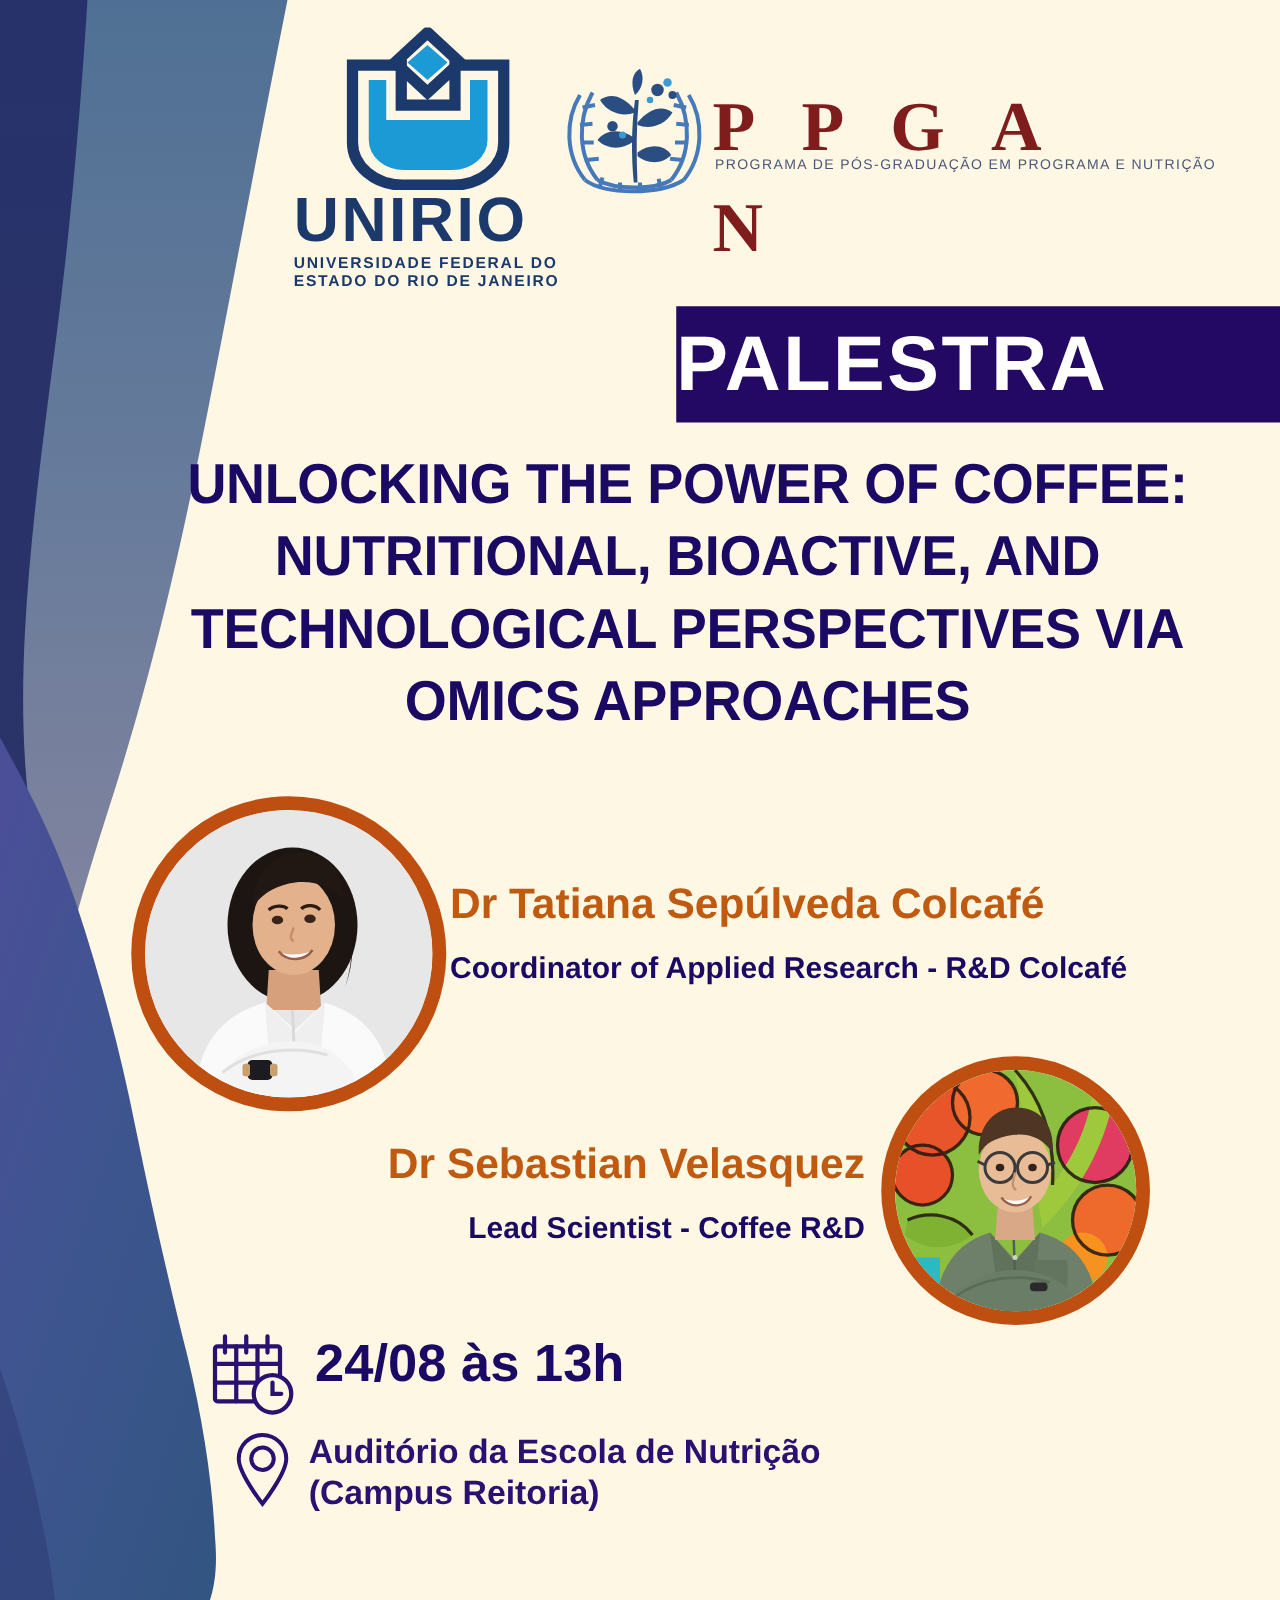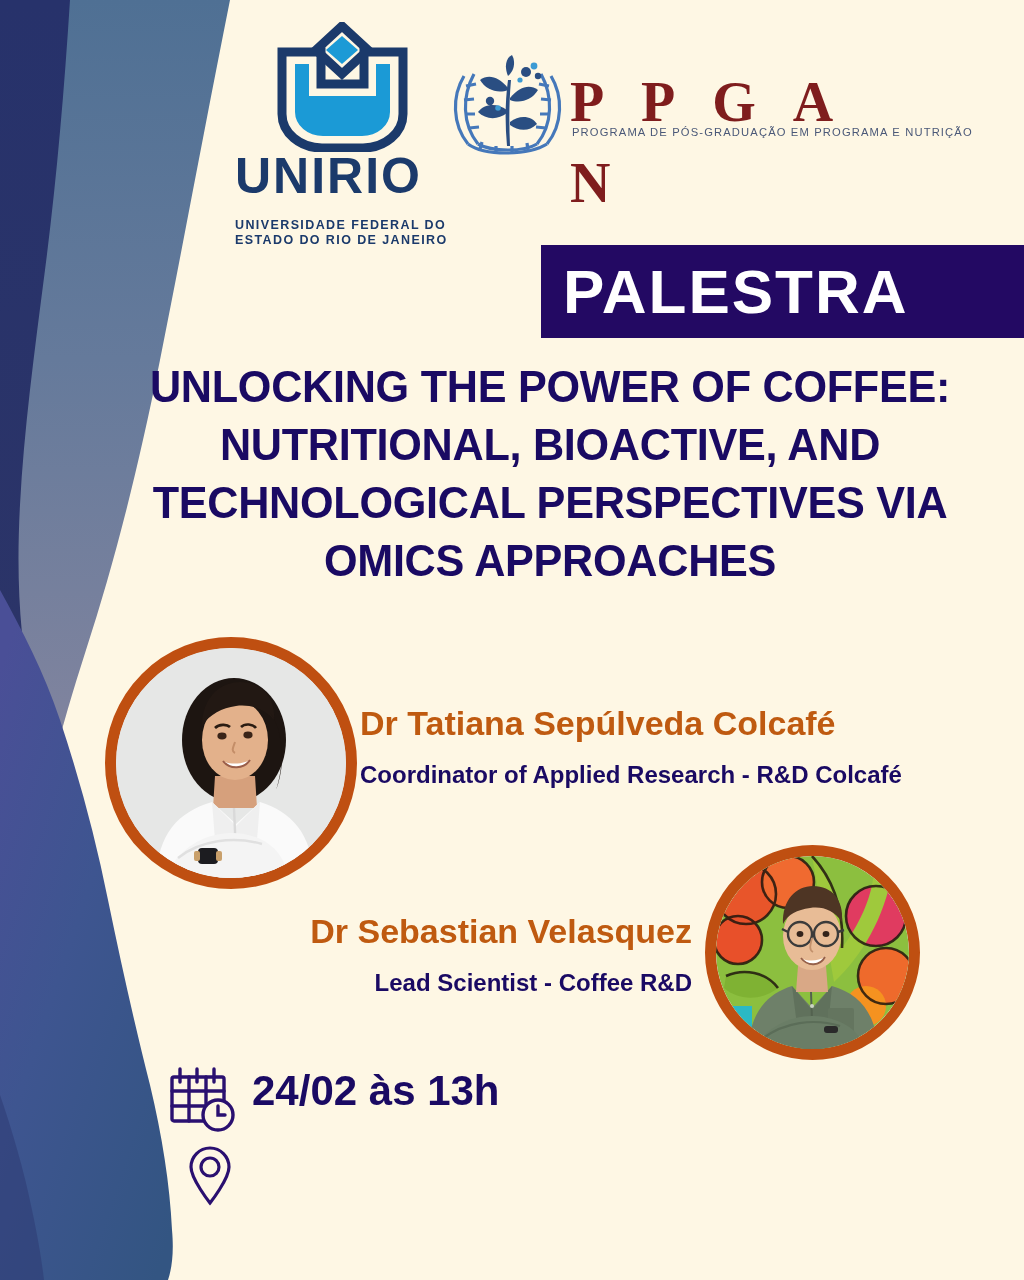--- a/index.html
+++ b/index.html
@@ -23,21 +23,21 @@
   
   .logo-row { position:absolute; top:22px; left:205px; width:700px; height:195px; z-index:3; }
   .unirio-logo { position:absolute; left:30px; top:0; width:215px; height:190px; }
   .unirio-mark { width:215px; height:130px; display:block; }
   .unirio-word {
     color:#1B3A6B;
     font-weight:bold;
     letter-spacing:1px;
   }
   .unirio-name { font-size:50px; line-height:48px; letter-spacing:2px; }
-  .unirio-sub { font-size:12.5px; line-height:15px; letter-spacing:1.4px; margin-top:18px; }
+  .unirio-sub { font-size:12.5px; line-height:15px; letter-spacing:1.4px; margin-top:3px; }
 
   .ppgan-logo { position:absolute; left:245px; top:32px; width:420px; height:115px; }
   .ppgan-mark { position:absolute; left:0; top:0; width:115px; height:105px; }
   .ppgan-word {
     position:absolute; left:120px; top:8px;
     font-family:"Liberation Serif", serif;
     font-size:56px; font-weight:bold;
     color:#7f1d1d; letter-spacing:13px;
     line-height:81px;
   }
@@ -53,21 +53,20 @@
     width:483px; height:93px;
     background:#230963;
     z-index:3;
     display:flex; align-items:center;
   }
   .palestra-text {
     color:#FFFFFF;
     font-size:62px;
     font-weight:bold;
     letter-spacing:2px;
-    padding-left:22px;
     line-height:62px;
   }
 
   
   .talk-title {
     position:absolute; left:85px; top:358px;
     width:930px;
     z-index:3;
     text-align:center;
     color:#1A0A63;
@@ -387,26 +386,30 @@
       <g stroke="#2A1070" stroke-width="3.4" fill="none" stroke-linecap="round">
         <rect x="4" y="12" width="52" height="44" rx="2"></rect>
         <path d="M4,26 L56,26"></path>
         <path d="M21,12 L21,56 M38,12 L38,56"></path>
         <path d="M4,41 L56,41"></path>
         <path d="M12,4 L12,17 M29,4 L29,17 M46,4 L46,17"></path>
         <circle cx="50" cy="50" r="15" fill="#FEF7E4"></circle>
         <path d="M50,41 L50,50 L57,50"></path>
       </g>
     </svg>
-    <div class="date-text">24/02 às 13h</div>
+    <div class="date-text">24/08 às 13h</div>
   </div>
 
   <div class="detail-row place-row">
     <svg class="place-icon" viewBox="0 0 48 62">
       <g stroke="#2A1070" stroke-width="3.2" fill="none">
         <path d="M24,58 C24,58 5,34 5,22 A19,19 0 1 1 43,22 C43,34 24,58 24,58 Z"></path>
         <circle cx="24" cy="22" r="9"></circle>
       </g>
     </svg>
+    <div class="place-text">
+      <span>Auditório da Escola de Nutrição</span>
+      <span>(Campus Reitoria)</span>
+    </div>
   </div>
 
 
 </div>
 
 </body></html>

